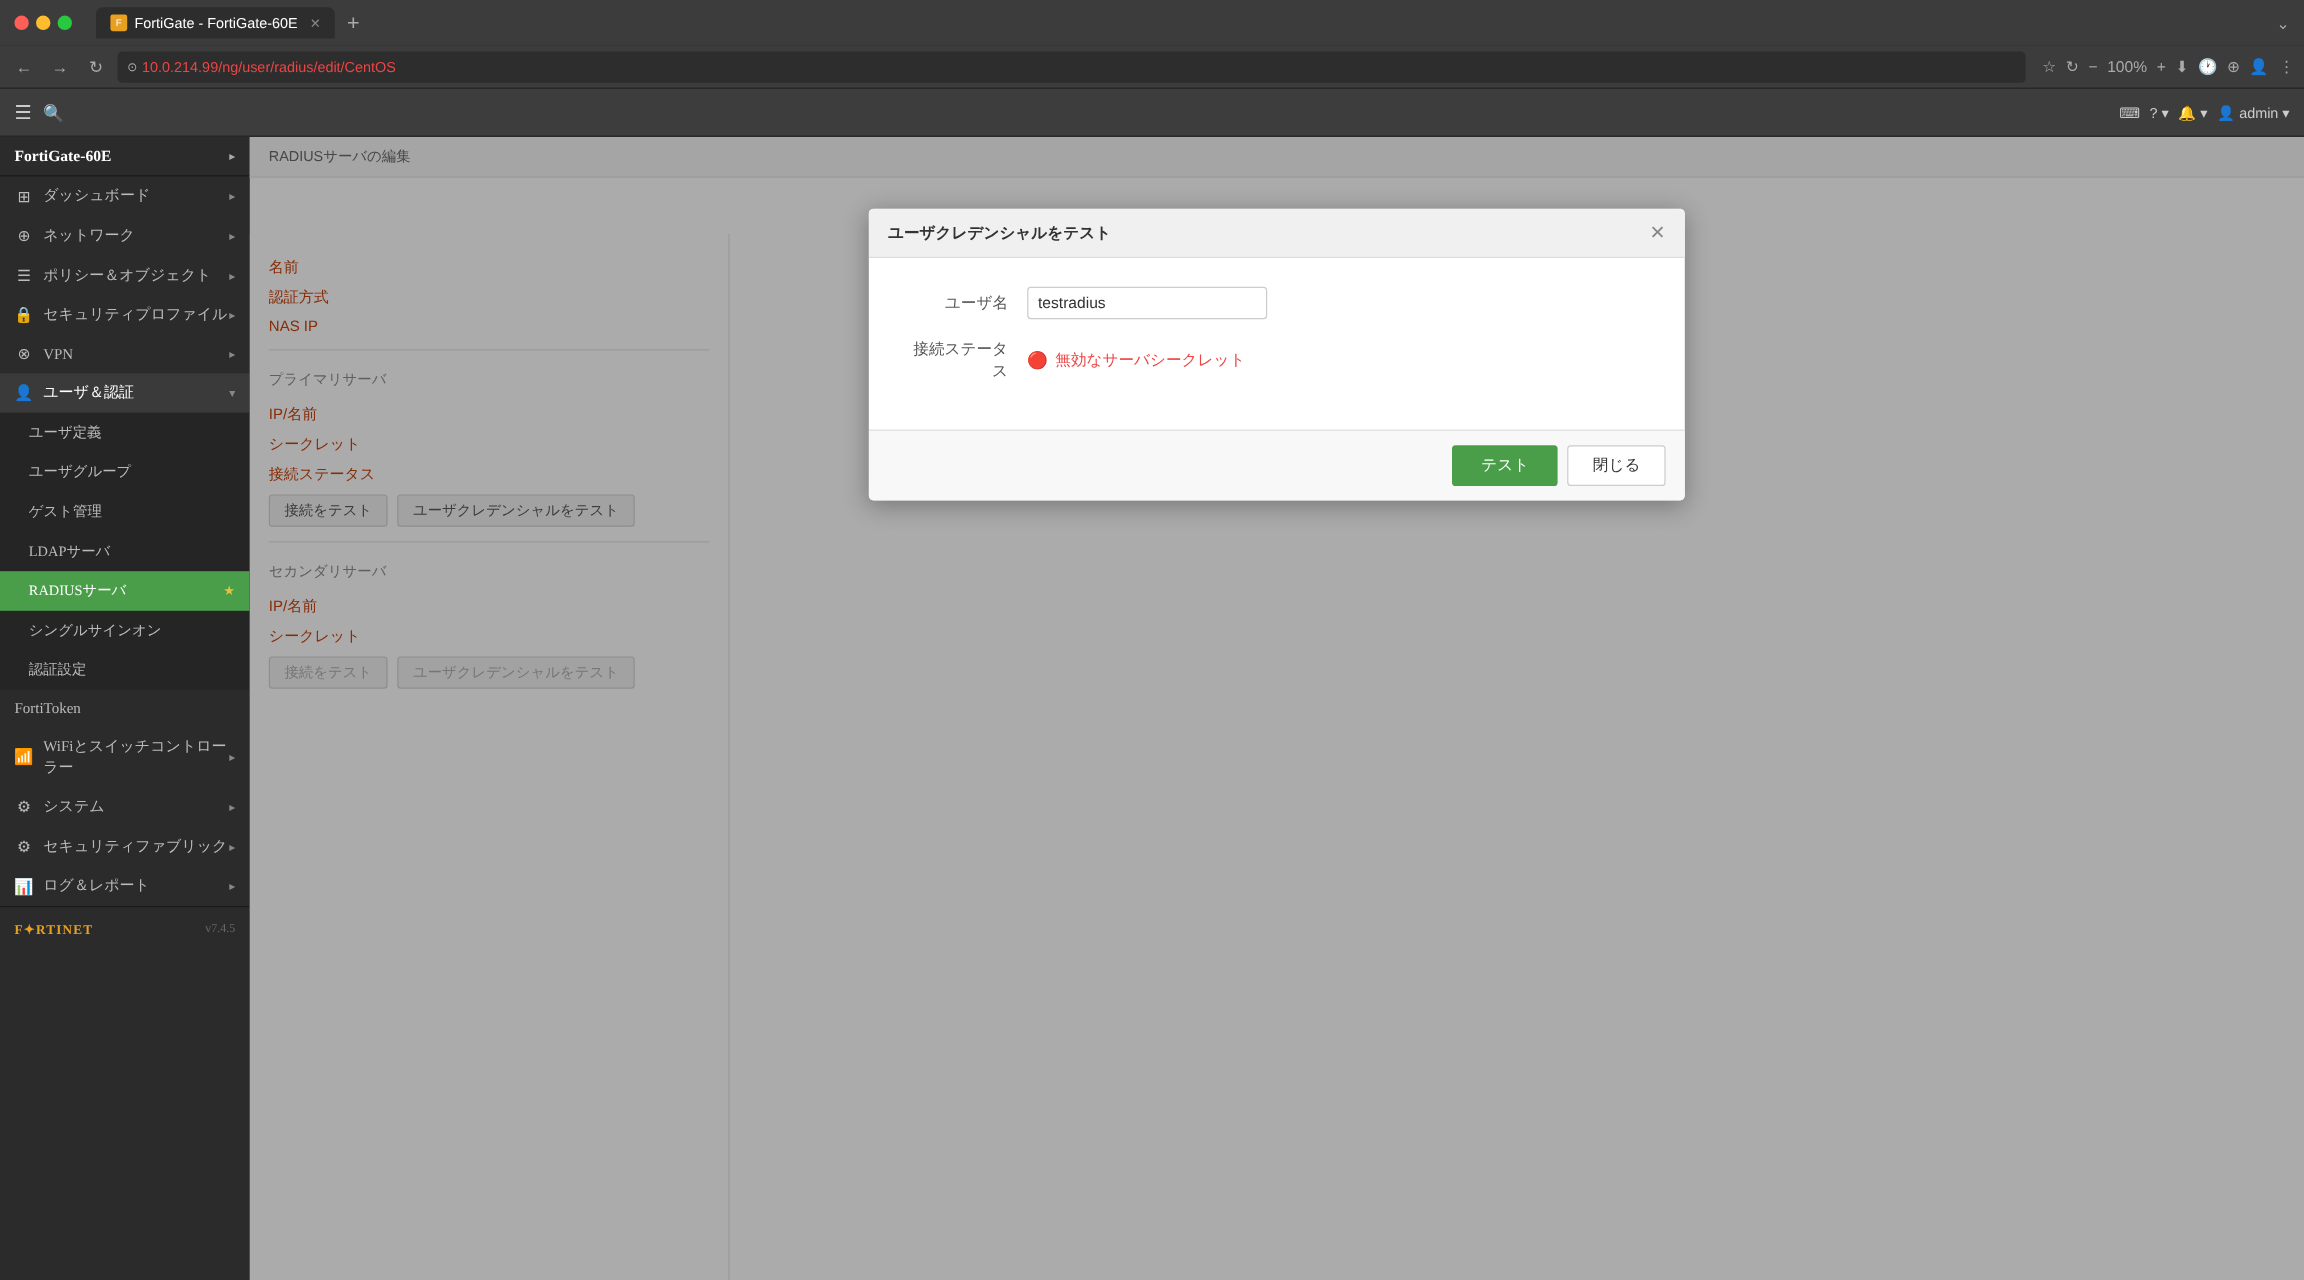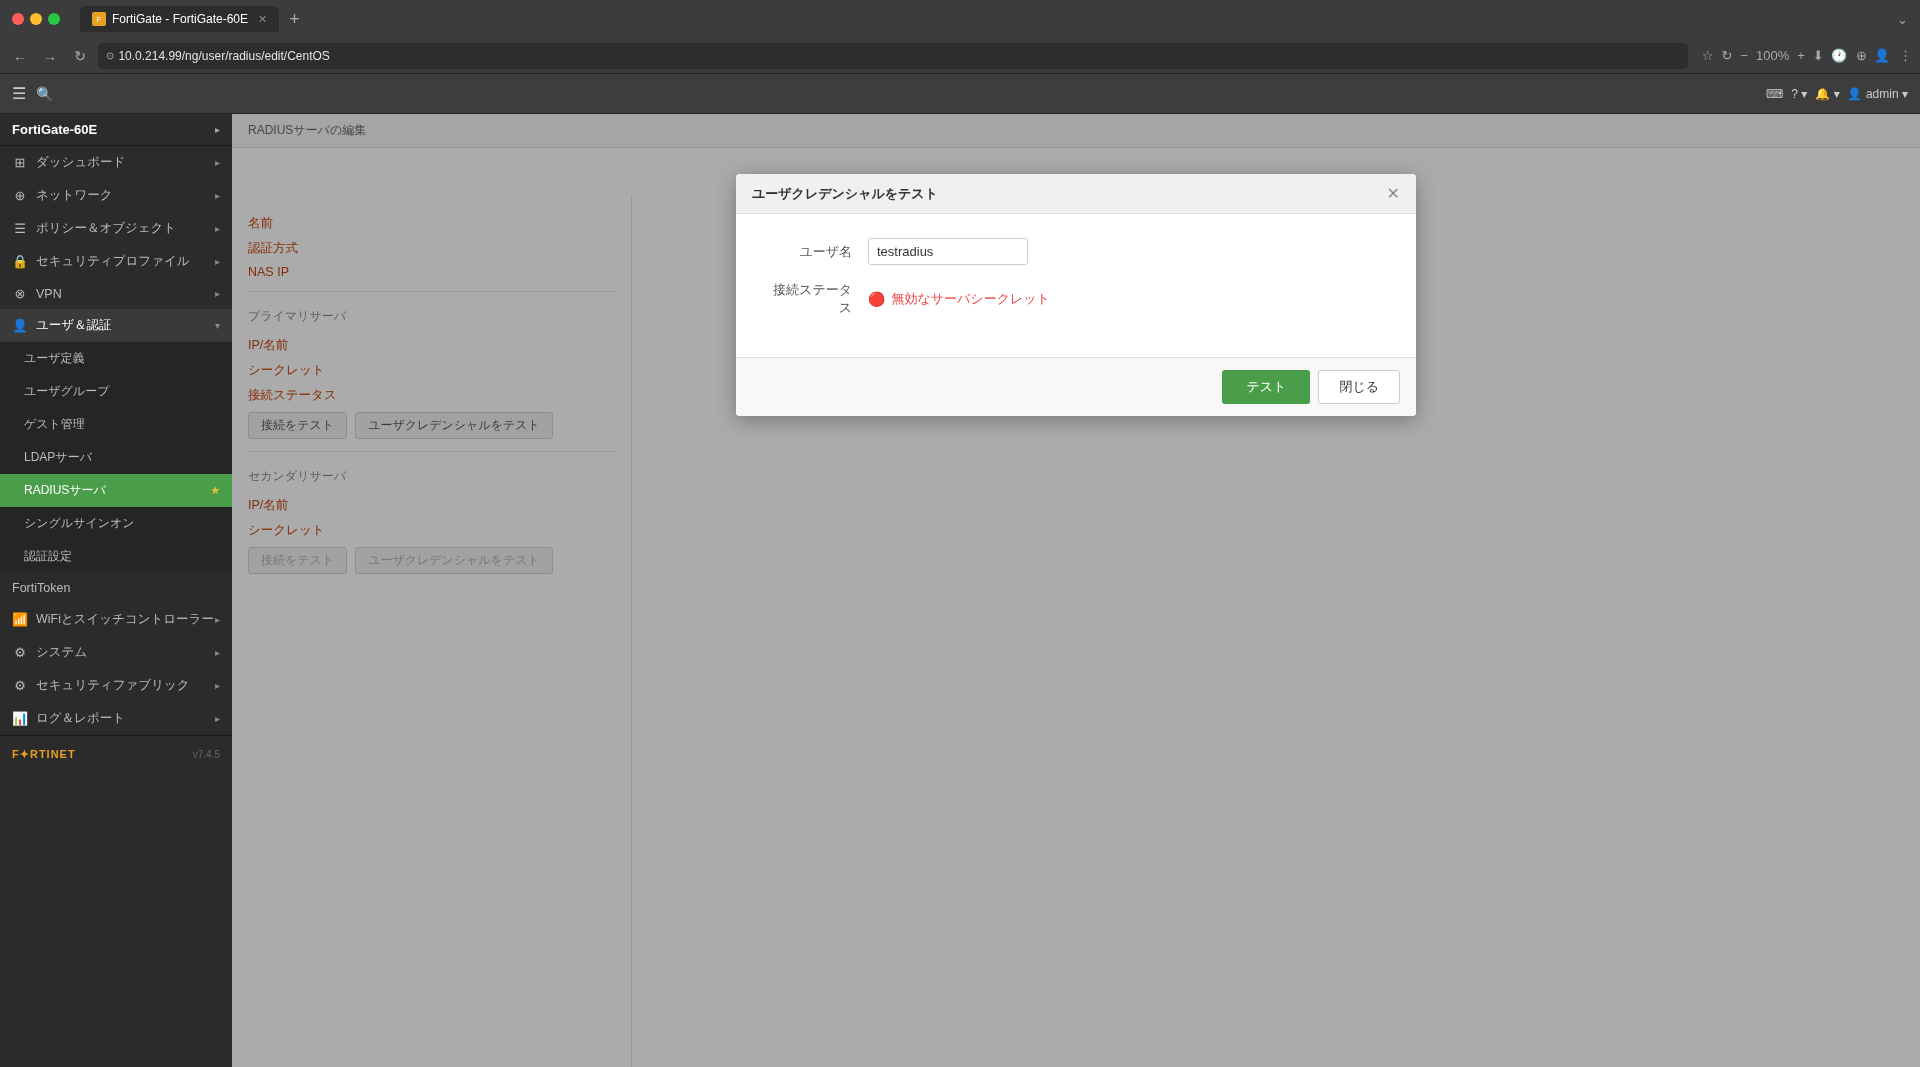--- a/index.html
+++ b/index.html
@@ -16,36 +16,36 @@
     .browser-tabs { display: flex; align-items: center; margin-left: 12px; gap: 4px; }
     .browser-tab { background: #505050; color: #ccc; padding: 6px 12px; border-radius: 6px 6px 0 0; font-size: 12px; display: flex; align-items: center; gap: 6px; max-width: 200px; }
     .browser-tab.active { background: #2d2d2d; color: #fff; }
     .tab-favicon { width: 14px; height: 14px; background: #e8a020; border-radius: 2px; font-size: 8px; color: white; display: flex; align-items: center; justify-content: center; }
     .tab-close { color: #888; cursor: pointer; font-size: 11px; margin-left: 4px; }
     .new-tab-btn { color: #aaa; font-size: 18px; cursor: pointer; padding: 0 6px; }
     .browser-addressbar-row { background: #3c3c3c; height: 36px; display: flex; align-items: center; padding: 0 8px; gap: 6px; border-bottom: 1px solid #222; }
     .nav-btn { color: #aaa; font-size: 14px; width: 24px; height: 24px; display: flex; align-items: center; justify-content: center; cursor: pointer; }
     .address-bar { flex: 1; background: #2d2d2d; border-radius: 4px; height: 26px; display: flex; align-items: center; padding: 0 8px; color: #ccc; font-size: 12px; gap: 4px; }
     .address-lock { color: #aaa; font-size: 10px; }
-    .addr-text { color: #e5e5e5; font-size: 12px; }
+    .addr-text { color: #ef4444; font-size: 12px; }
     .browser-right-icons { display: flex; align-items: center; gap: 8px; color: #aaa; font-size: 13px; margin-left: 8px; }
 
     
     .app-container { display: flex; flex-direction: column; flex: 1; overflow: hidden; }
     .app-header { background: #3d3d3d; height: 40px; display: flex; align-items: center; padding: 0 12px; gap: 10px; border-bottom: 1px solid #222; }
     .hamburger { color: #ccc; font-size: 16px; cursor: pointer; }
     .search-icon-btn { color: #ccc; font-size: 14px; cursor: pointer; }
     .header-spacer { flex: 1; }
     .header-right { display: flex; align-items: center; gap: 8px; color: #ccc; font-size: 12px; }
 
     
     .main-layout { display: flex; flex: 1; overflow: hidden; }
 
     
-    .sidebar { width: 232px; background: #2b2b2b; color: #ccc; overflow-y: auto; flex-shrink: 0; }
+    .sidebar { width: 208px; background: #2b2b2b; color: #ccc; overflow-y: auto; flex-shrink: 0; font-family: Liberation Serif, serif; }
     .sidebar-brand { display: flex; align-items: center; justify-content: space-between; padding: 8px 12px; border-bottom: 1px solid #1a1a1a; }
     .brand-name { color: #fff; font-size: 13px; font-weight: 600; }
     .brand-arrow { color: #aaa; font-size: 10px; }
     .sidebar-item { display: flex; align-items: center; padding: 8px 12px; cursor: pointer; font-size: 12.5px; color: #bbb; justify-content: space-between; }
     .sidebar-item-left { display: flex; align-items: center; gap: 8px; }
     .sidebar-icon { width: 16px; text-align: center; font-size: 13px; }
     .sidebar-arrow { font-size: 10px; color: #888; }
     .sidebar-sub { background: #252525; }
     .sidebar-sub .sidebar-item { padding-left: 24px; font-size: 12px; }
     .sidebar-sub .sidebar-item.active-item { color: #fff; background: #4a9e4a; }
@@ -68,21 +68,21 @@
 
     
     .modal-overlay { position: absolute; top: 0; left: 0; right: 0; bottom: 0; background: rgba(0,0,0,0.3); display: flex; align-items: flex-start; justify-content: center; padding-top: 60px; }
     .modal { background: #fff; width: 680px; border-radius: 4px; box-shadow: 0 4px 20px rgba(0,0,0,0.3); overflow: hidden; }
     .modal-header { background: #f0f0f0; padding: 10px 16px; display: flex; align-items: center; justify-content: space-between; border-bottom: 1px solid #ddd; }
     .modal-title { font-size: 13px; font-weight: 600; color: #333; }
     .modal-close { color: #888; cursor: pointer; font-size: 16px; }
     .modal-body { padding: 24px 32px; }
     .modal-form-row { display: flex; align-items: center; margin-bottom: 16px; }
     .modal-label { width: 100px; font-size: 13px; color: #555; flex-shrink: 0; text-align: right; padding-right: 16px; }
-    .modal-input { width: 160px; border: 1px solid #ccc; border-radius: 3px; padding: 5px 8px; font-size: 13px; color: #333; }
+    .modal-input { width: 200px; border: 1px solid #ccc; border-radius: 3px; padding: 5px 8px; font-size: 13px; color: #333; }
     .modal-status-row { display: flex; align-items: center; margin-bottom: 16px; margin-top: 8px; }
     .modal-status-label { width: 100px; font-size: 13px; color: #555; flex-shrink: 0; text-align: right; padding-right: 16px; }
     .modal-status-value { display: flex; align-items: center; gap: 6px; font-size: 13px; color: #e44; }
     .status-error-icon { color: #e44; font-size: 14px; }
     .modal-footer { padding: 12px 16px; background: #f8f8f8; border-top: 1px solid #ddd; display: flex; justify-content: flex-end; gap: 8px; }
     .btn-test { background: #4a9e4a; color: #fff; border: none; padding: 7px 24px; border-radius: 3px; font-size: 13px; cursor: pointer; }
     .btn-close { background: #fff; color: #333; border: 1px solid #ccc; padding: 7px 20px; border-radius: 3px; font-size: 13px; cursor: pointer; }
 
     
     .sidebar-footer { padding: 12px; border-top: 1px solid #1a1a1a; display: flex; align-items: center; justify-content: space-between; }

